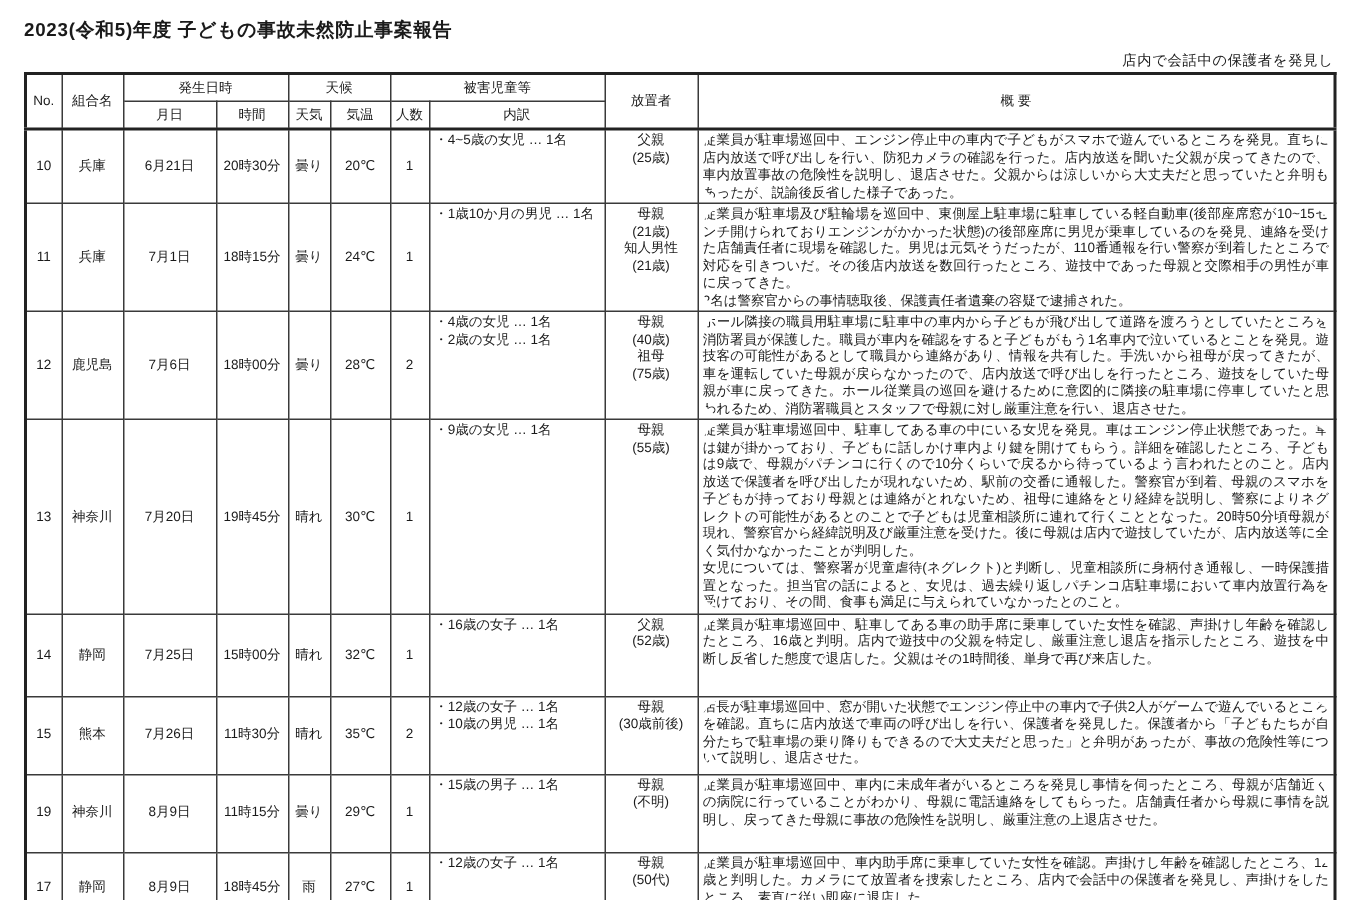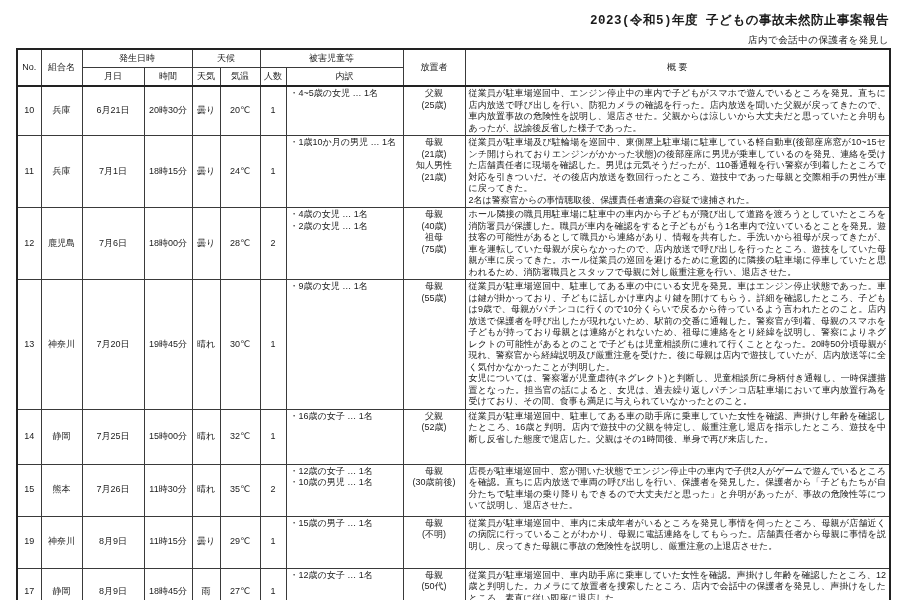--- a/index.html
+++ b/index.html
@@ -4,43 +4,43 @@
 <style>
   html,body { margin:0; padding:0; background:#ffffff; }
   body {
     width:900px; height:600px; overflow:hidden;
     font-family:"Liberation Sans","DejaVu Sans",sans-serif;
     color:#1a1a1a;
     -webkit-font-smoothing:antialiased;
   }
   .page { padding:8px 11px 0 16px; }
   .doc-title {
-    text-align:right; font-size:12.5px; font-weight:bold;
-    letter-spacing:0.5px; margin-top:4px;font-family:Liberation Mono, monospace;
+    text-align:left; font-size:12.5px; font-weight:bold;
+    letter-spacing:0.5px; margin-top:4px;
   }
   .org-line {
     text-align:right; font-size:9.5px; margin-top:5px; margin-bottom:1px;
     letter-spacing:0.5px;
   }
   table.report {
     border-collapse:collapse; width:873px; table-layout:fixed;
     border:2px solid #222;
   }
   table.report th, table.report td {
     border:1px solid #3a3a3a;
     font-size:9px; line-height:11.5px;
     padding:1px 3px;
     overflow:hidden;
   }
   thead { border-bottom:2px solid #222; }
   thead th { font-weight:normal; padding:0 2px; height:15px; }
   td.c-center   { text-align:center; vertical-align:middle; white-space:pre-line;margin-top:48px; }
   td.c-breakdown{ vertical-align:top; text-align:left;  white-space:pre-line; }
   td.c-neglect  { vertical-align:top; text-align:center; white-space:pre-line; }
-  td.c-summary  { vertical-align:top; text-align:justify; white-space:pre-line; padding:1px 4px; }
+  td.c-summary  { vertical-align:top; text-align:justify; white-space:pre-line; padding:1px 4px;border-radius:22px; }
   tbody tr:nth-child(1){ height:42px; }
   tbody tr:nth-child(2){ height:67px; }
   tbody tr:nth-child(3){ height:64px; }
   tbody tr:nth-child(4){ height:118px; }
   tbody tr:nth-child(5){ height:55px; }
   tbody tr:nth-child(6){ height:52px; }
   tbody tr:nth-child(7){ height:52px; }
   tbody tr:nth-child(8){ height:47px; }
 </style>
 </head>

